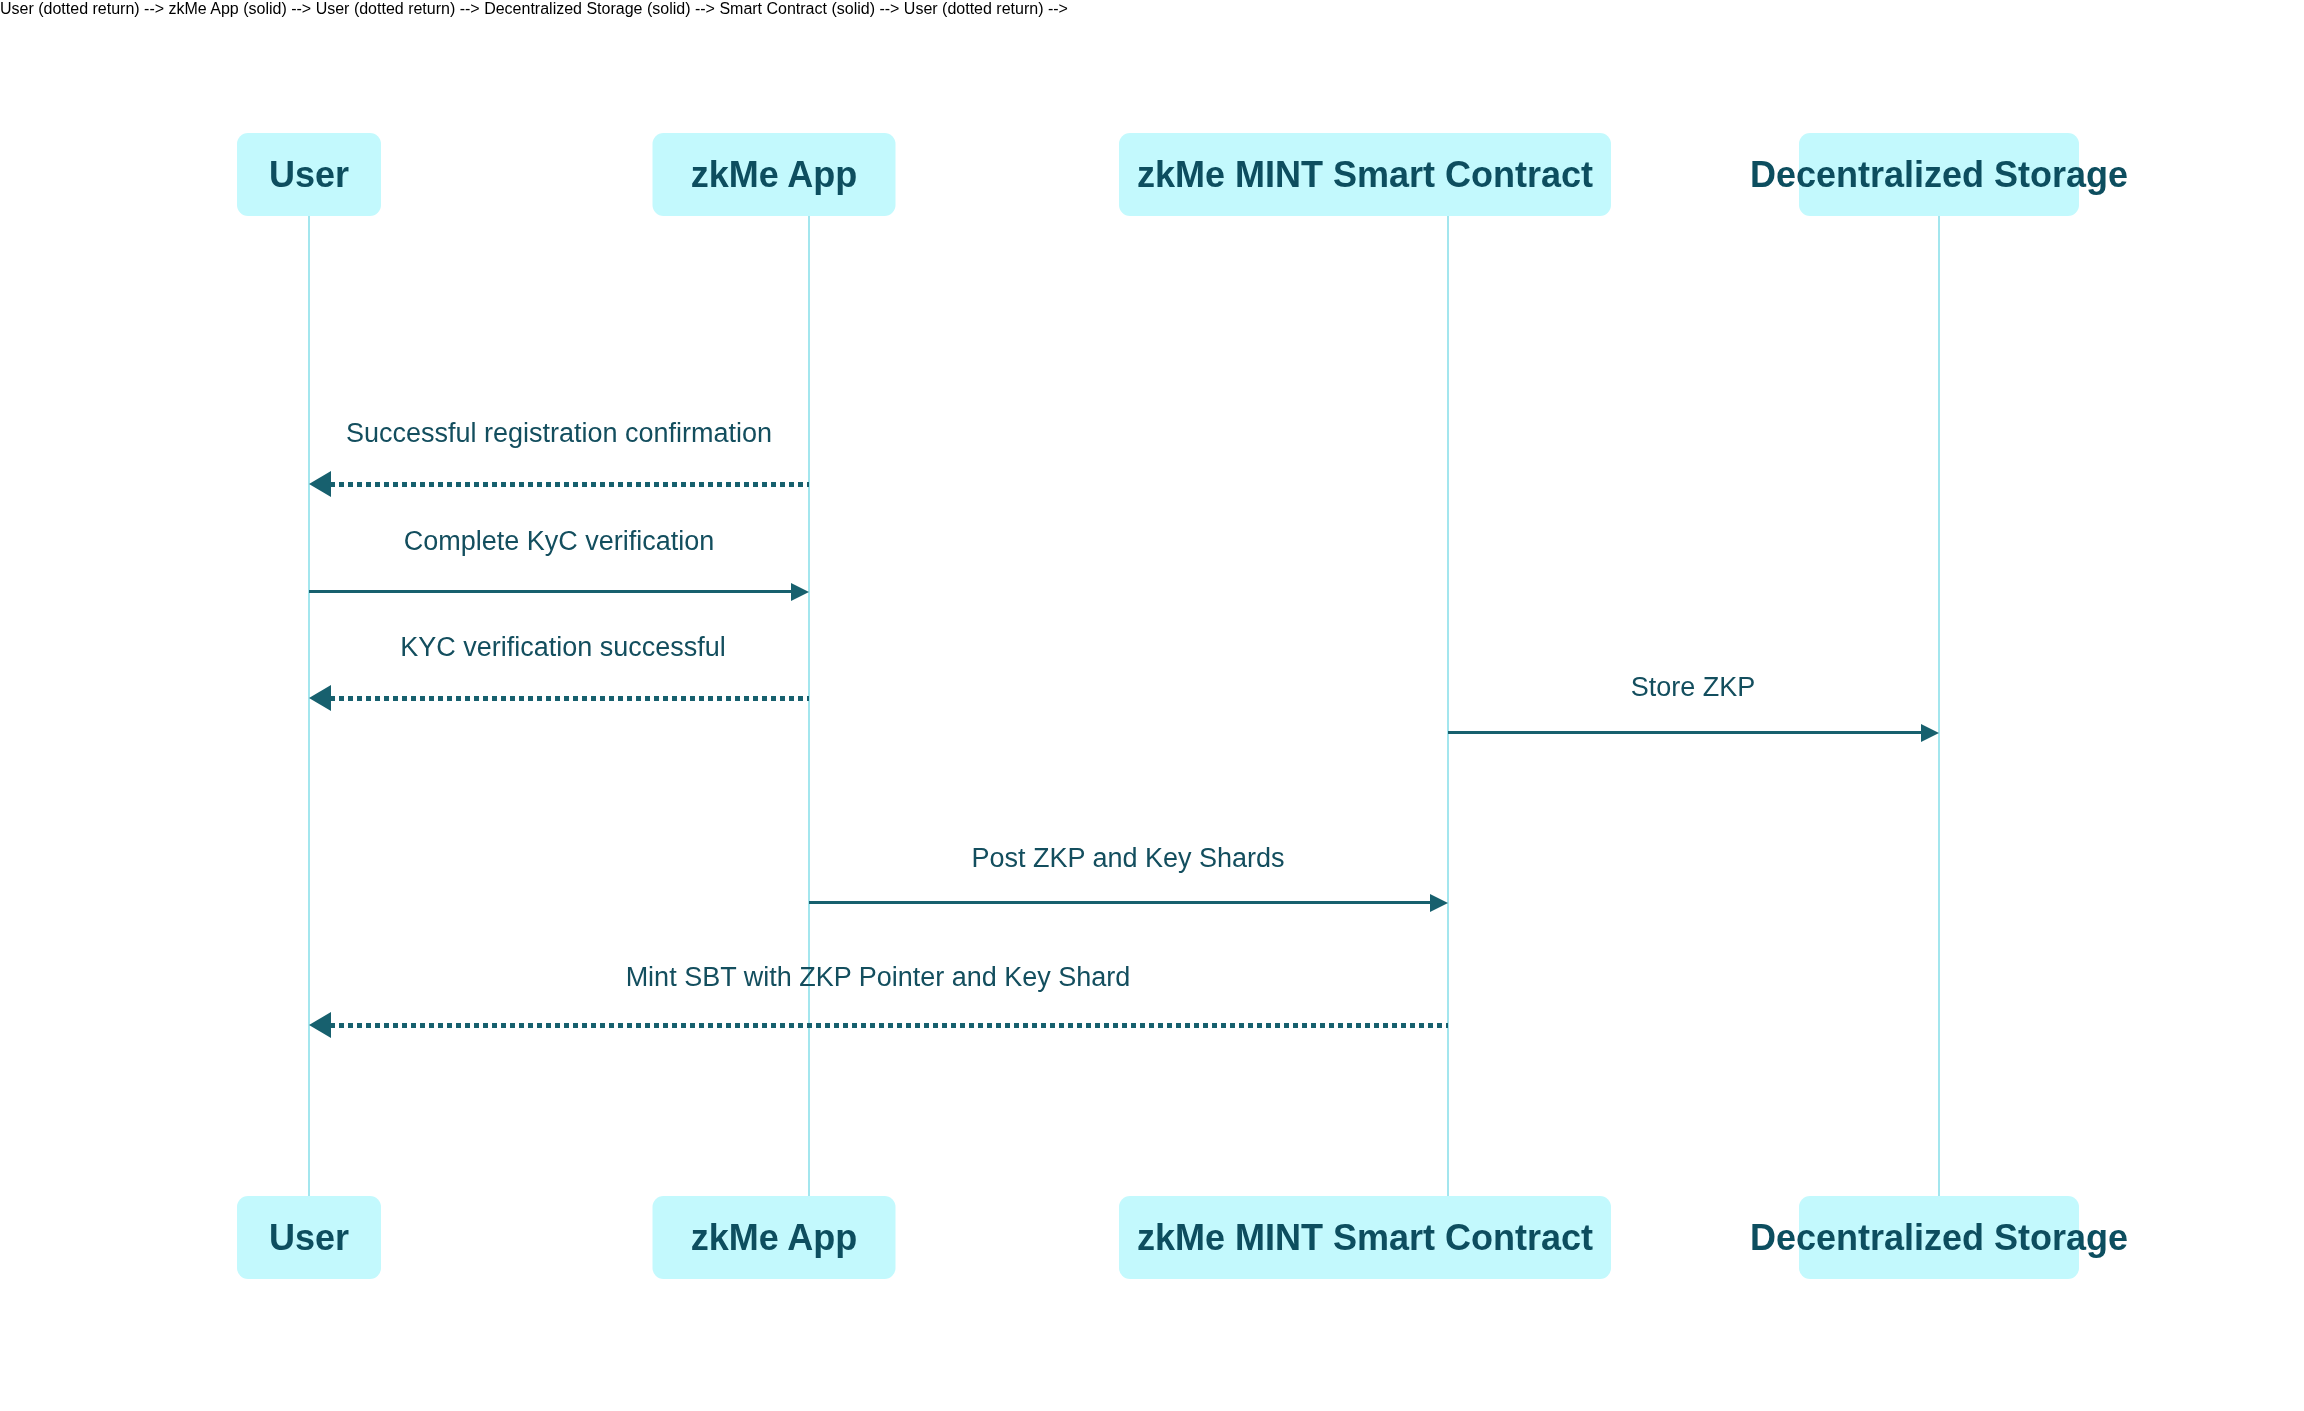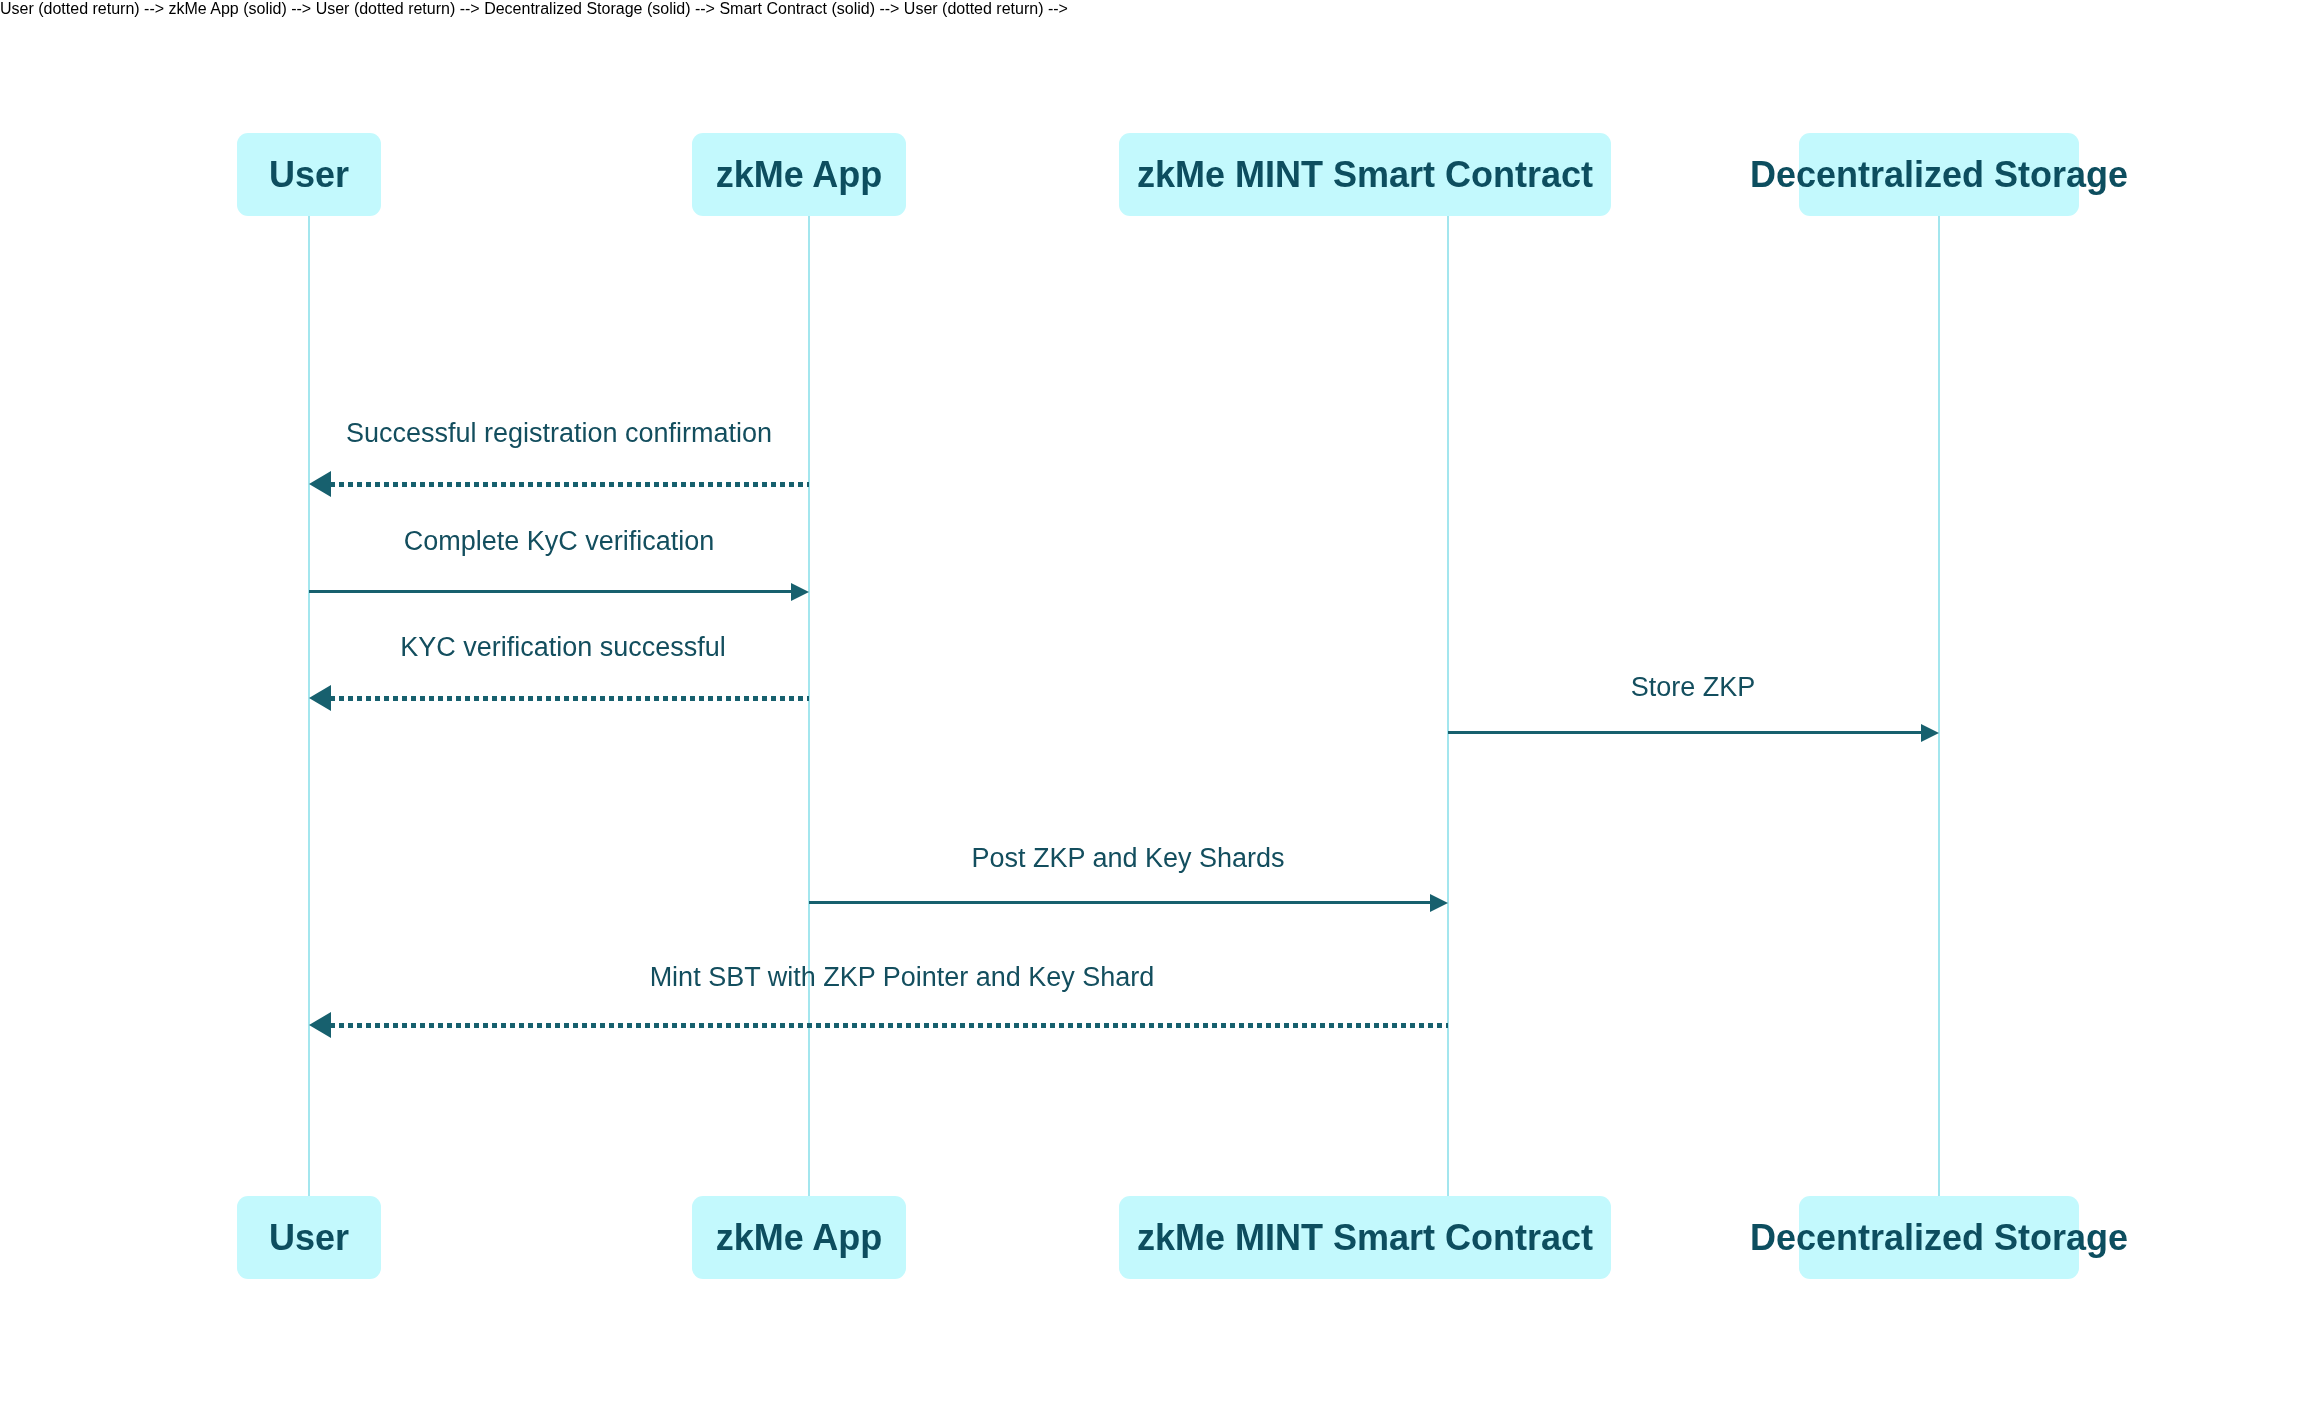--- a/index.html
+++ b/index.html
@@ -58,21 +58,21 @@
   }
   .arrow-left{
     position:absolute;width:0;height:0;
     border-top:13px solid transparent;
     border-bottom:13px solid transparent;
     border-right:22px solid var(--message-line);
   }
 
   
   .pos-user{left:309px;width:144px;}
-  .pos-app{left:799px;width:214px;}
+  .pos-app{left:774px;width:243px;}
   .pos-contract{left:1365px;width:492px;}
   .pos-storage{left:1939px;width:280px;}
   .row-top{top:133px;}
   .row-bottom{top:1196px;}
   .ll-user{left:308px;}
   .ll-app{left:808px;}
   .ll-contract{left:1447px;}
   .ll-storage{left:1938px;}
 
   
@@ -89,21 +89,21 @@
   .m3-arrow{left:309px;top:685px;}
 
   .m4-label{left:1693px;top:672px;}
   .m4-line{left:1448px;width:473px;top:731px;}
   .m4-arrow{left:1921px;top:724px;}
 
   .m5-label{left:1128px;top:843px;}
   .m5-line{left:809px;width:621px;top:901px;}
   .m5-arrow{left:1430px;top:894px;}
 
-  .m6-label{left:878px;top:962px;margin-left:24px;}
+  .m6-label{left:878px;top:962px;}
   .m6-line{left:330px;width:1118px;top:1023px;}
   .m6-arrow{left:309px;top:1012px;}
 </style>
 </head>
 <body>
 
 <div id="canvas">
 
   
   <div class="lifeline ll-user"></div>

